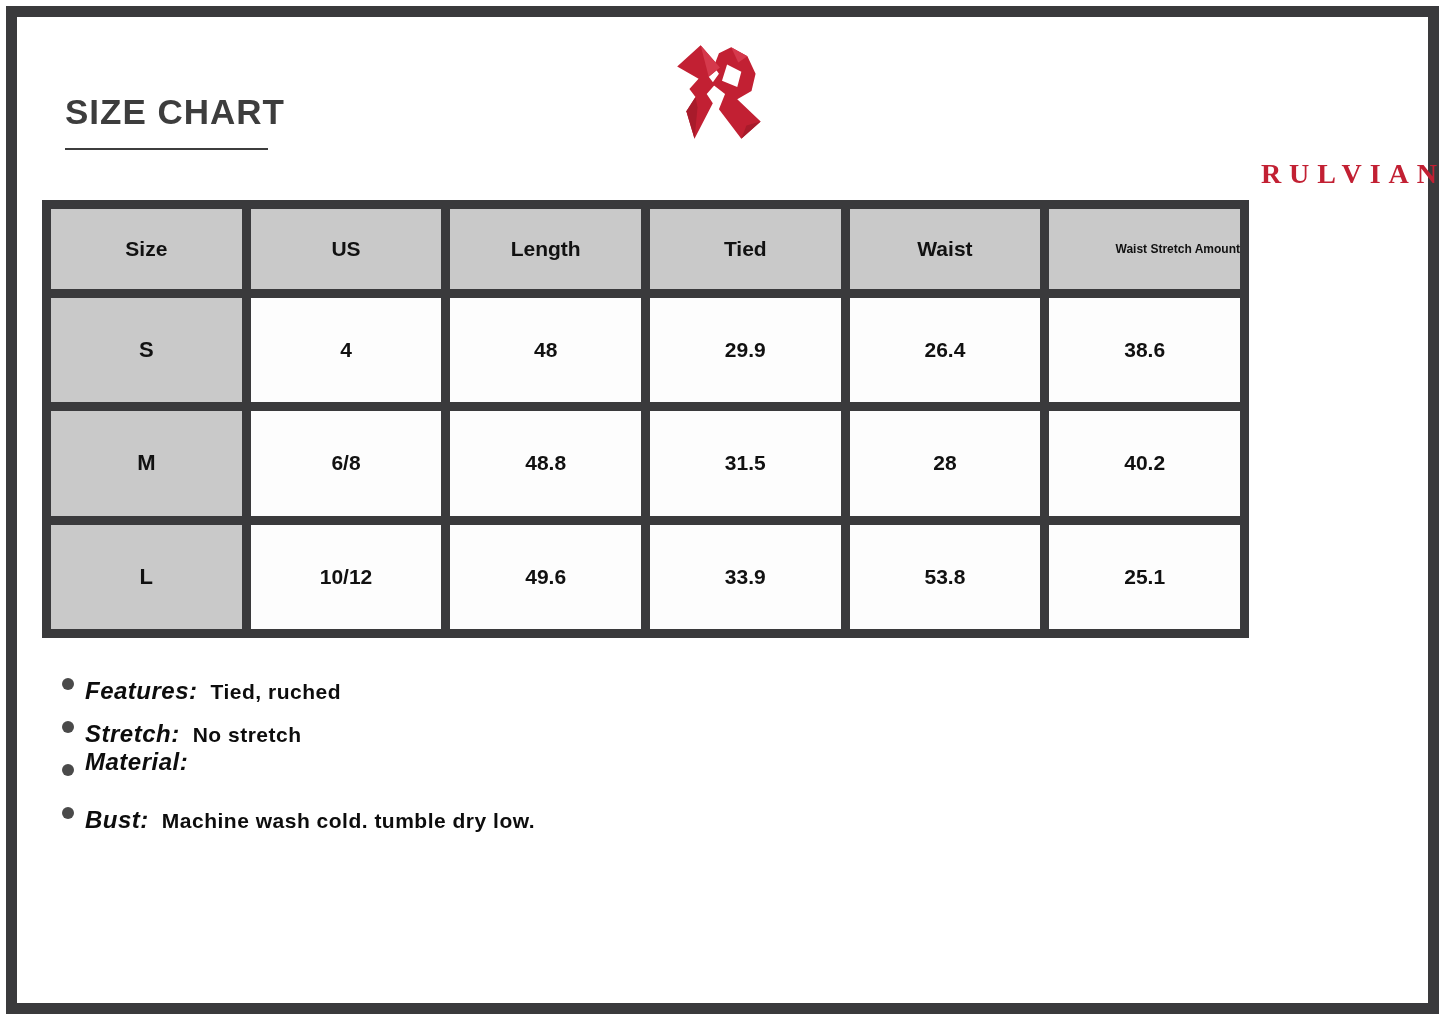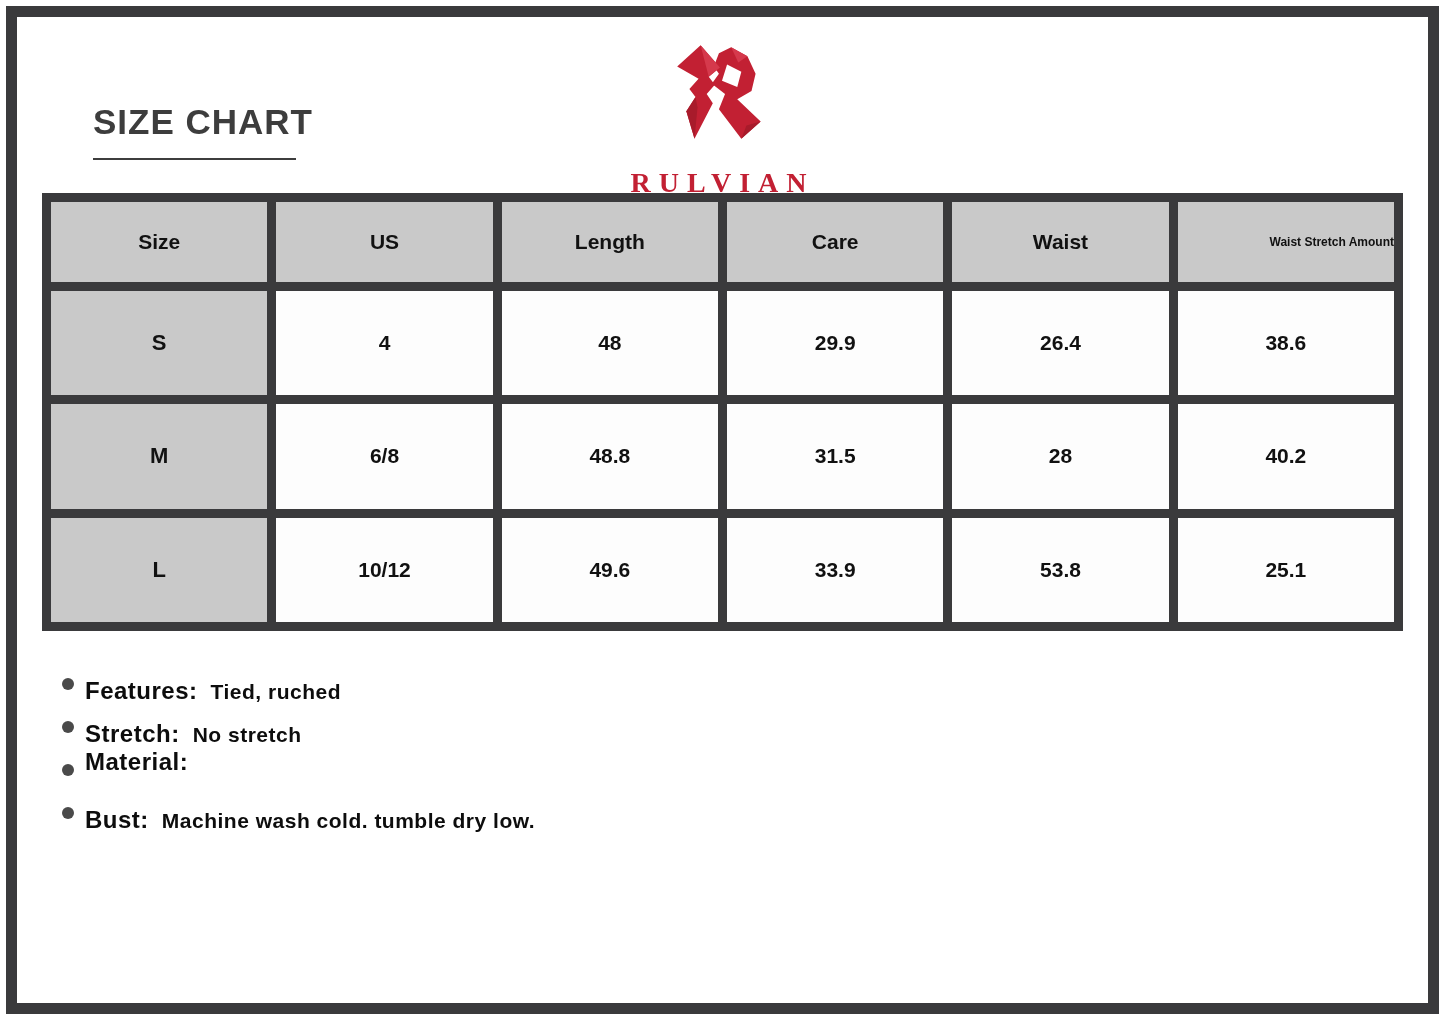--- a/index.html
+++ b/index.html
@@ -11,55 +11,55 @@
   html,body{margin:0;padding:0;background:#fff;}
   .page{
     position:relative;width:1445px;height:1020px;background:#fff;
     font-family:"Liberation Sans","DejaVu Sans",sans-serif;overflow:hidden;
   }
   .frame{
     position:absolute;left:6px;top:6px;right:6px;bottom:6px;
     border:11px solid var(--border-dark);pointer-events:none;
   }
   
-  .title-block{position:absolute;left:65px;top:102px;margin-left:28px;}
+  .title-block{position:absolute;left:65px;top:92px;}
   .title-block h1{
     margin:0;font-size:35px;font-weight:700;color:#3d3d3d;letter-spacing:1px;
   }
   .title-underline{width:203px;height:0;border-bottom:2px solid #3d3d3d;margin-top:16px;}
   
   .brand{position:absolute;left:0;right:0;top:36px;text-align:center;}
   .brand svg{display:block;margin:0 auto;width:112px;height:112px;}
   .brand-name{
-    display:block;margin-top:19px;
+    display:block;margin-top:10px;
     font-family:"Liberation Serif","DejaVu Serif",serif;
-    font-weight:700;font-size:28px;letter-spacing:8px;color:var(--accent-red);
+    font-weight:700;font-size:28px;letter-spacing:8px;color:var(--accent-red);text-align:right;
   }
   
   table.size-table{
-    position:absolute;left:42px;top:193px;width:1361px;height:438px;
+    position:absolute;left:42px;top:200px;width:1207px;height:438px;
     border-collapse:separate;border-spacing:9px;background:var(--border-dark);
     table-layout:fixed;
   }
   .size-table th,.size-table td{
     text-align:center;vertical-align:middle;
     font-weight:700;color:var(--text-dark);padding:0;
   }
   .size-table thead th{background:var(--header-gray);font-size:21px;height:80px;}
   .size-table thead th:last-child{font-size:12px;text-align:right;}
   .size-table tbody th{background:var(--header-gray);font-size:22px;height:75px;}
   .size-table tbody td{background:#fdfdfd;font-size:21px;}
   
   .details{position:absolute;left:62px;top:662px;margin:0;padding:0;list-style:none;}
   .details li{display:flex;align-items:baseline;height:43px;}
   .bullet{
     width:12px;height:12px;border-radius:50%;background:#4a4a4a;
     flex:0 0 12px;align-self:center;margin-right:11px;
   }
-  .detail-label{font-size:24px;font-weight:700;color:#0d0d0d;margin-right:13px;letter-spacing:0.5px;}
+  .detail-label{font-size:24px;font-weight:700;color:#0d0d0d;margin-right:13px;letter-spacing:0.5px;font-style:italic;}
   .detail-value{font-size:21px;font-weight:700;color:#0d0d0d;letter-spacing:0.5px;margin-top:18px;}
 </style>
 </head>
 <body>
 
 <div class="page">
   <div class="frame"></div>
 
   <div class="title-block">
     <h1>SIZE CHART</h1>
@@ -78,21 +78,21 @@
     </svg>
     <span class="brand-name">RULVIAN</span>
   </div>
 
   <table class="size-table">
     <thead>
       <tr>
         <th>Size</th>
         <th>US</th>
         <th>Length</th>
-        <th>Care</th>
+        <th>Tied</th>
         <th>Waist</th>
         <th>Waist Stretch Amount</th>
       </tr>
     </thead>
     <tbody>
       <tr>
         <th>S</th>
         <td>4</td>
         <td>48</td>
         <td>29.9</td>

